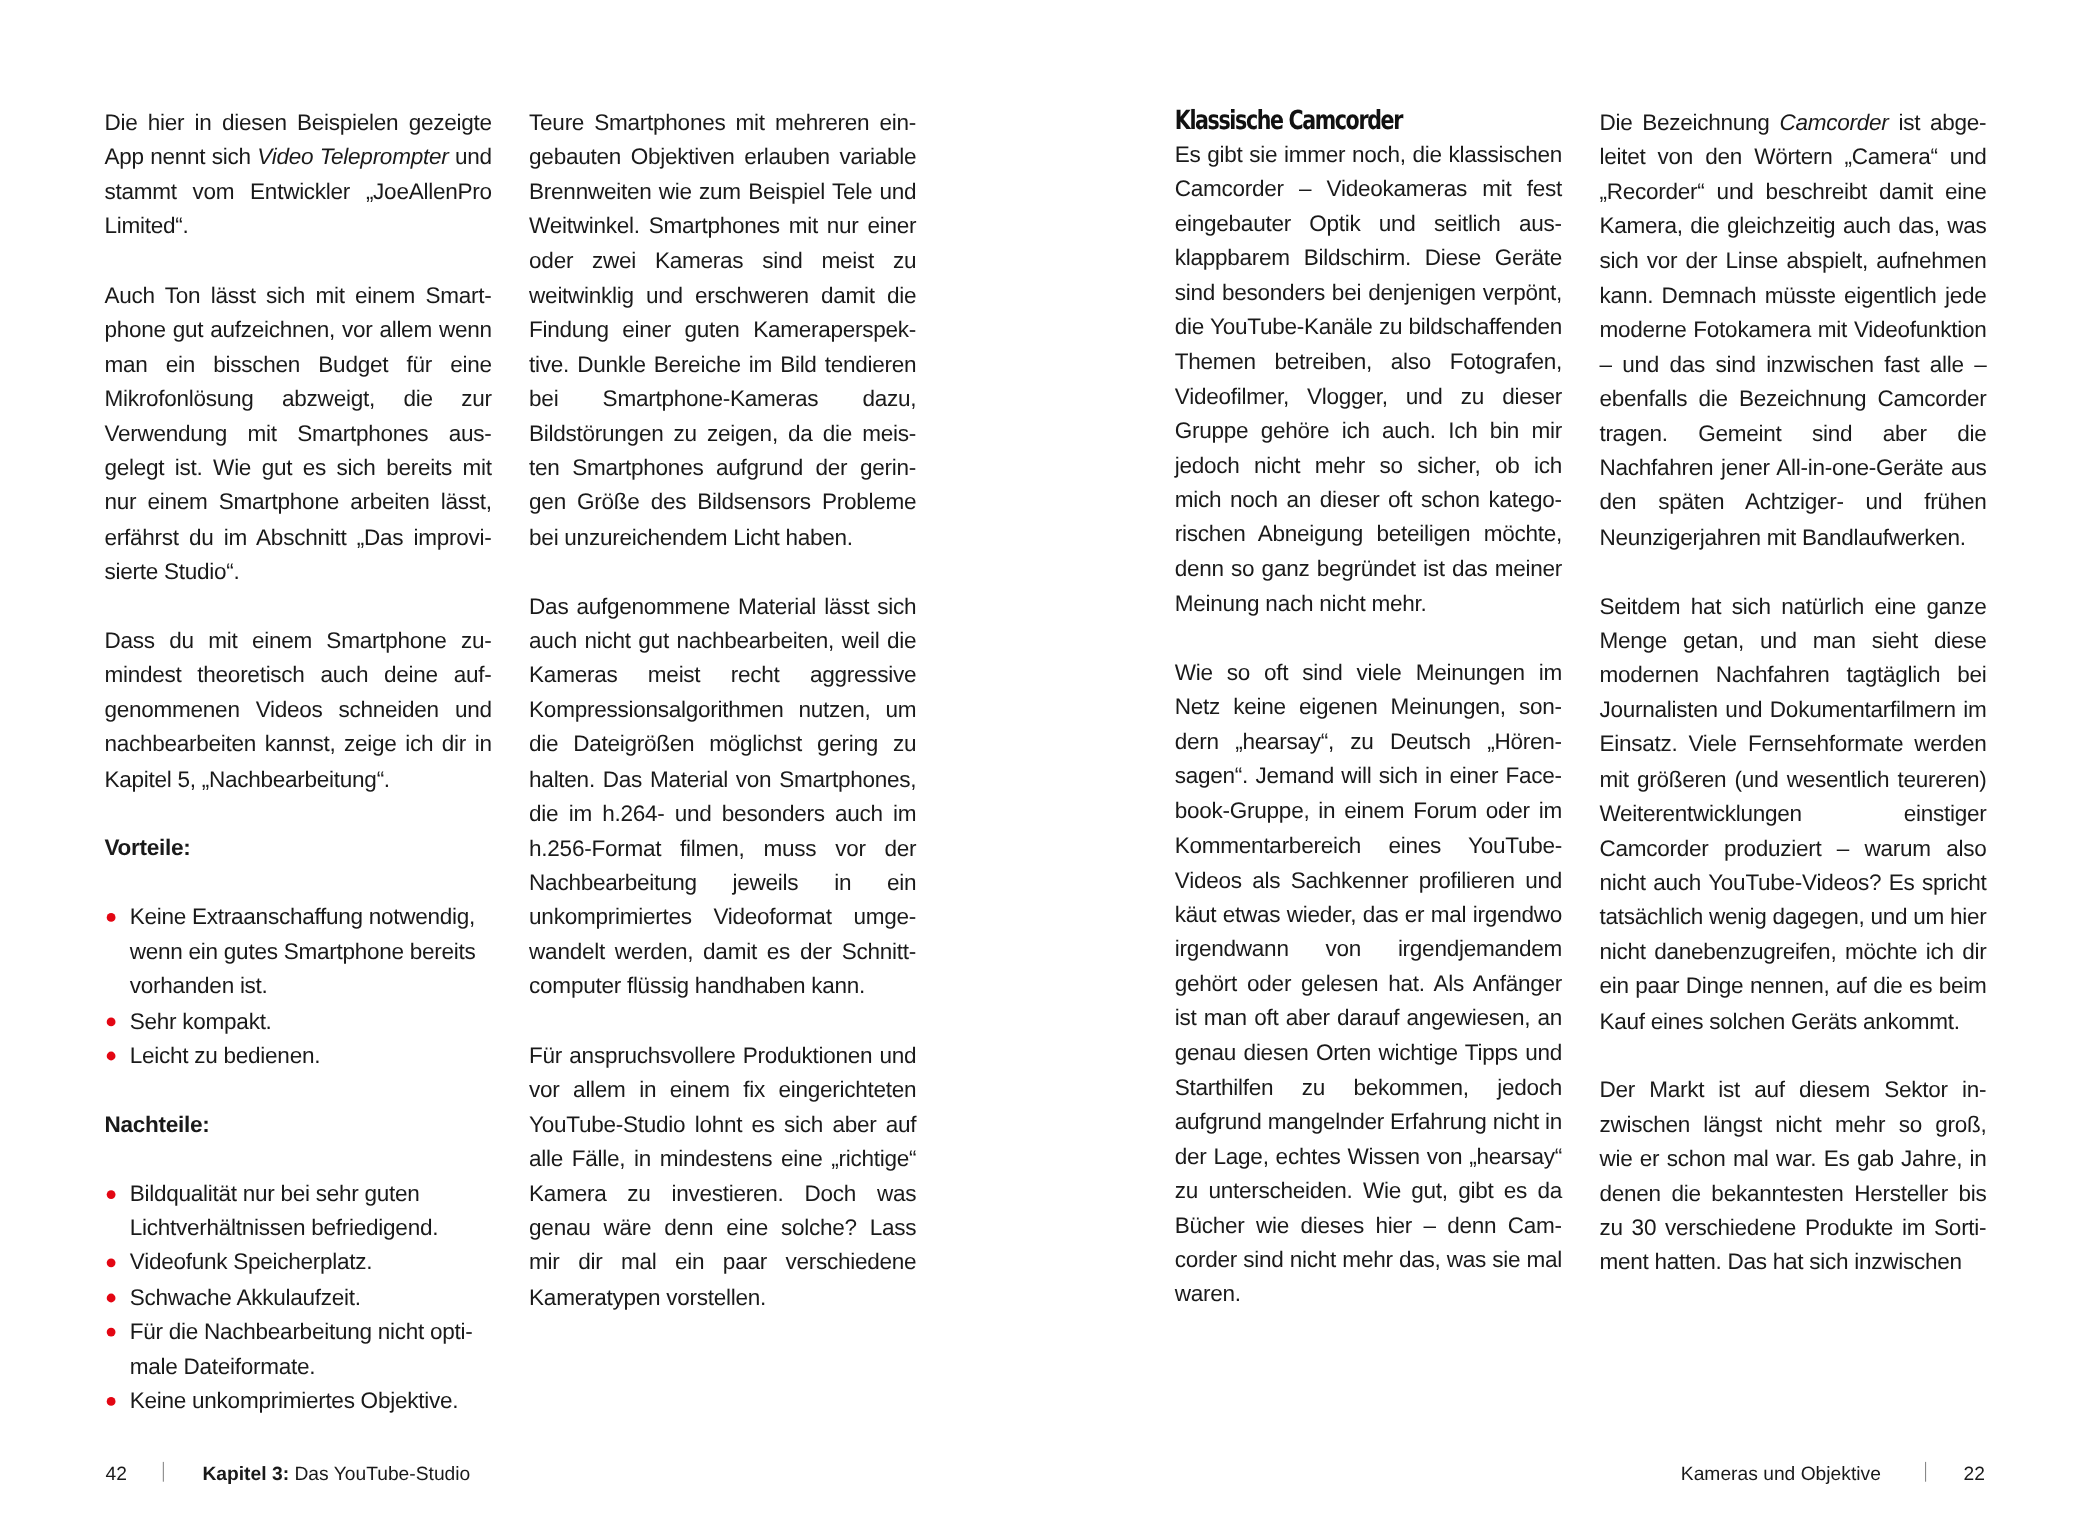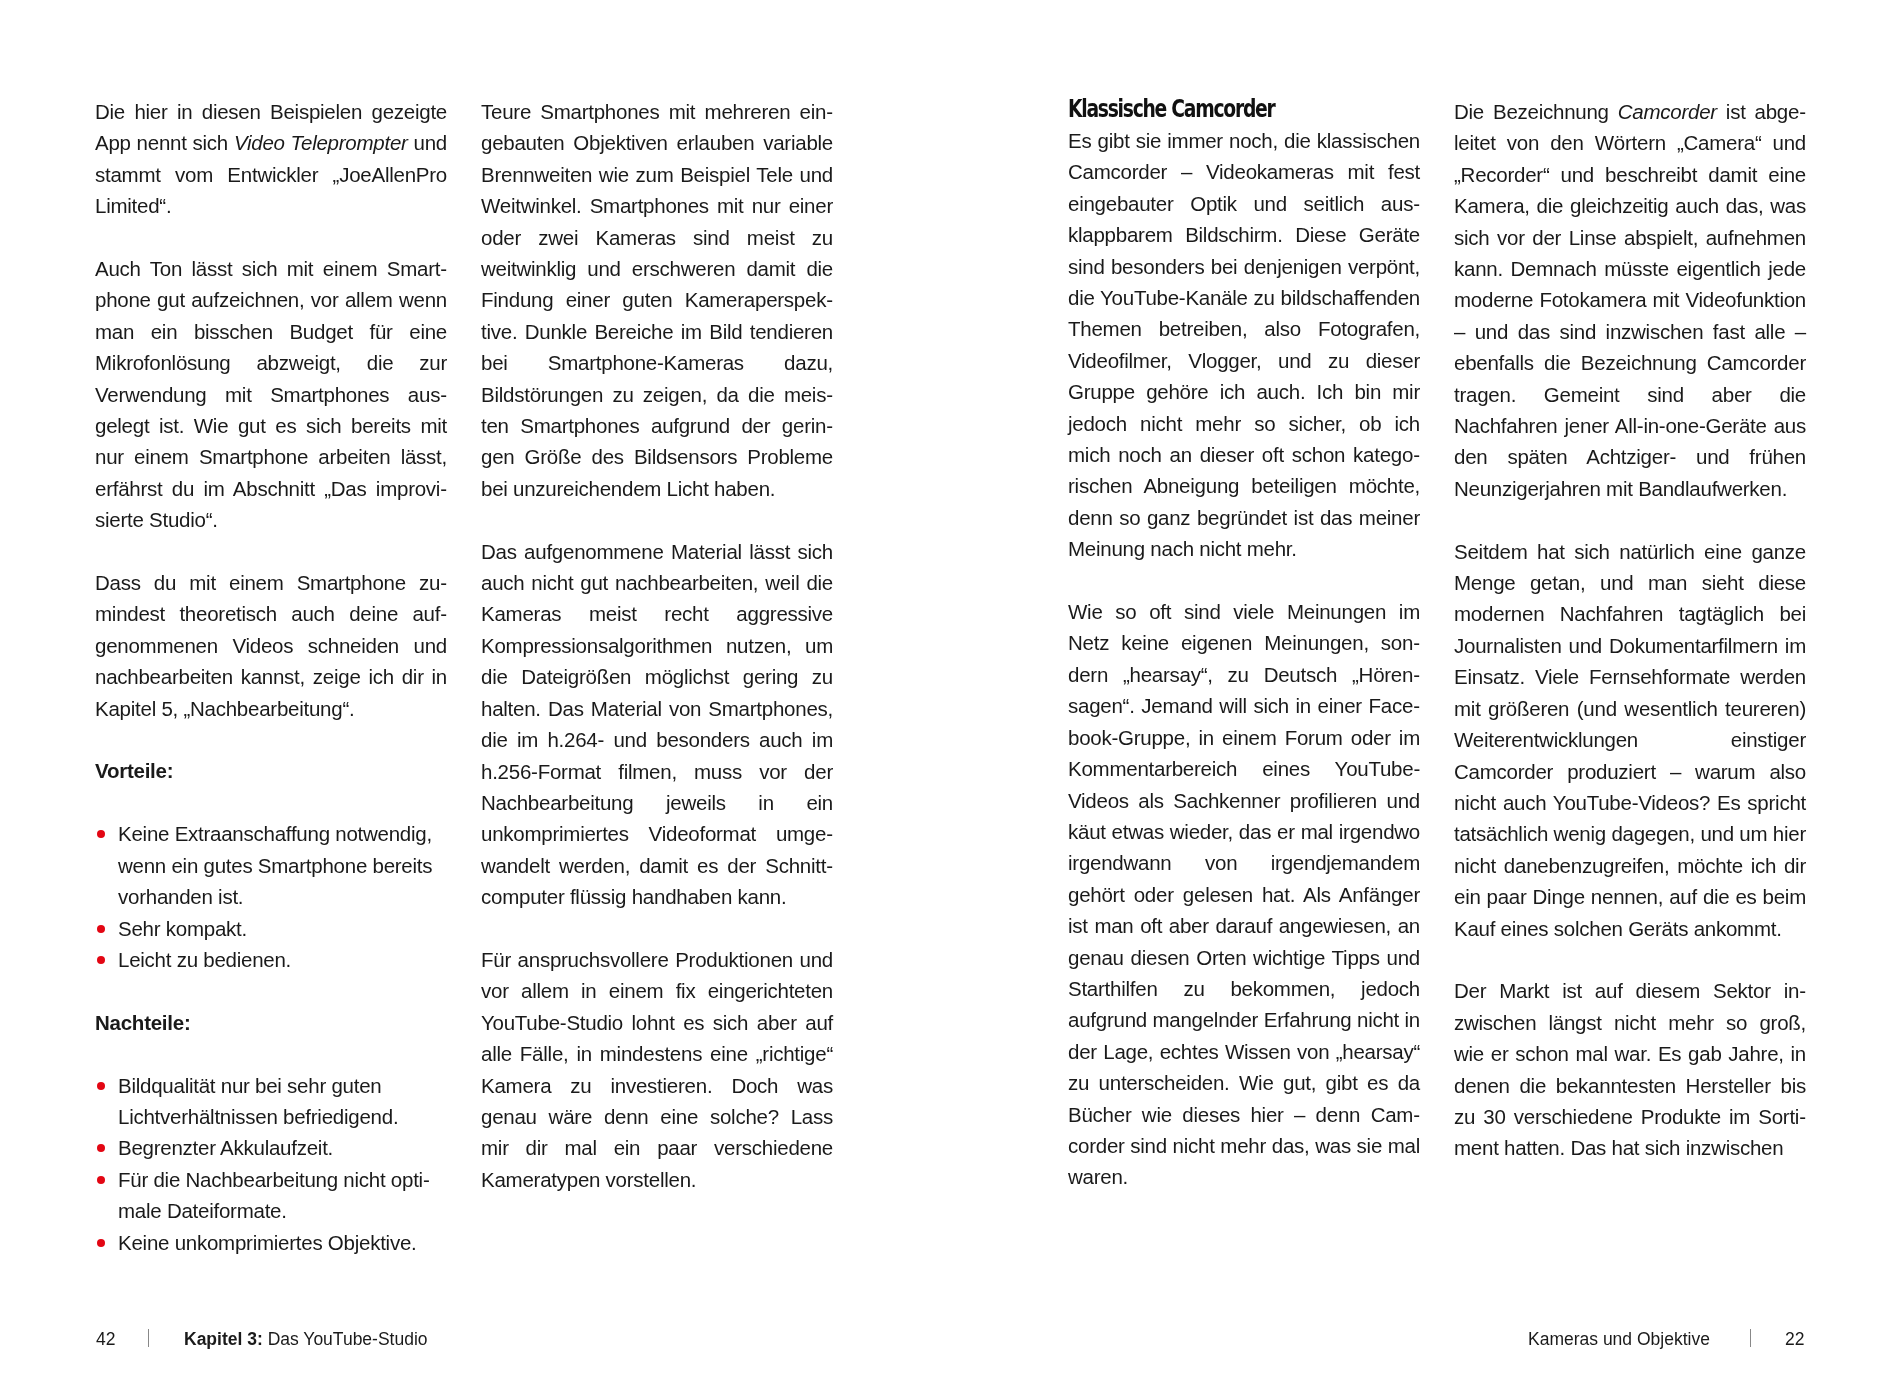--- a/index.html
+++ b/index.html
@@ -43,21 +43,22 @@
     <p class="list-title">Vorteile:</p>
     <ul class="bullets">
       <li><span class="dot" style="background: rgb(227, 6, 19);"></span><span>Keine Extraanschaffung notwendig, wenn ein gutes Smartphone bereits vorhanden ist.</span></li>
       <li><span class="dot" style="background: rgb(227, 6, 19);"></span><span>Sehr kompakt.</span></li>
       <li><span class="dot" style="background: rgb(227, 6, 19);"></span><span>Leicht zu bedienen.</span></li>
     </ul>
 
     <p class="list-title">Nachteile:</p>
     <ul class="bullets">
       <li><span class="dot" style="background: rgb(227, 6, 19);"></span><span>Bildqualität nur bei sehr guten Lichtverhältnissen befriedigend.</span></li>
-      <li><span class="dot" style="background: rgb(227, 6, 19);"></span><span>Begrenzter Akkulaufzeit.</span></li>
+      <li><span class="dot" style="background: rgb(227, 6, 19);"></span><span>Videofunk Speicherplatz.</span></li>
+      <li><span class="dot" style="background: rgb(227, 6, 19);"></span><span>Schwache Akkulaufzeit.</span></li>
       <li><span class="dot" style="background: rgb(227, 6, 19);"></span><span>Für die Nachbearbeitung nicht opti­male Dateiformate.</span></li>
       <li><span class="dot" style="background: rgb(227, 6, 19);"></span><span>Keine unkomprimiertes Objektive.</span></li>
     </ul>
   </div>
 
   <div class="col c2">
     <p>Teure Smartphones mit mehreren ein­gebauten Objektiven erlauben variab­le Brennweiten wie zum Beispiel Tele und Weitwinkel. Smartphones mit nur einer oder zwei Kameras sind meist zu weitwinklig und erschweren damit die Findung einer guten Kameraperspek­tive. Dunkle Bereiche im Bild tendie­ren bei Smartphone-Kameras dazu, Bildstörungen zu zeigen, da die meis­ten Smartphones aufgrund der gerin­gen Größe des Bildsensors Probleme bei unzureichendem Licht haben.</p>
     <p>Das aufgenommene Material lässt sich auch nicht gut nachbearbeiten, weil die Kameras meist recht aggressive Kompressionsalgorithmen nutzen, um die Dateigrößen möglichst gering zu halten. Das Material von Smart­phones, die im h.264- und besonders auch im h.256-Format filmen, muss vor der Nachbearbeitung jeweils in ein unkomprimiertes Videoformat umge­wandelt werden, damit es der Schnitt­computer flüssig handhaben kann.</p>
     <p>Für anspruchsvollere Produktionen und vor allem in einem fix eingerichte­ten YouTube-Studio lohnt es sich aber auf alle Fälle, in mindestens eine „rich­tige“ Kamera zu investieren. Doch was genau wäre denn eine solche? Lass mir dir mal ein paar verschiedene Kamera­typen vorstellen.</p>
   </div>

